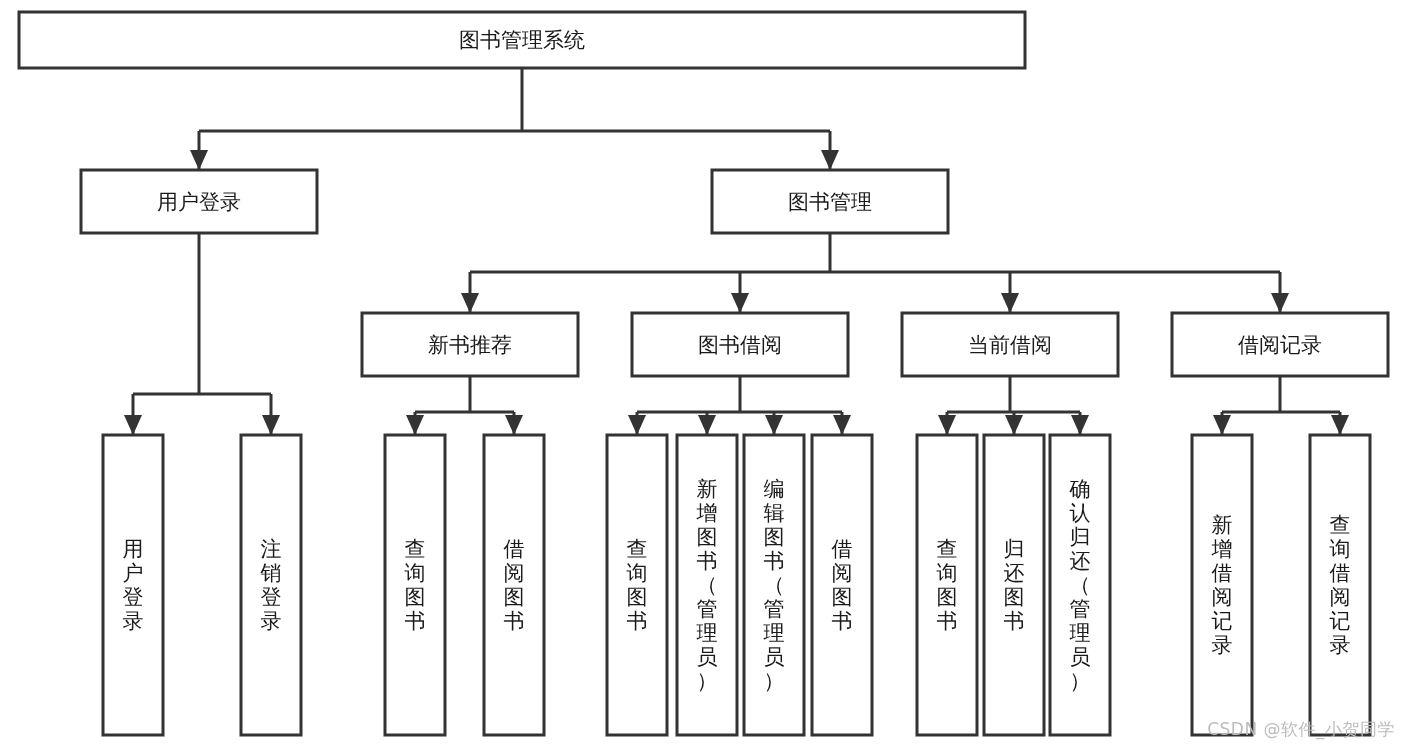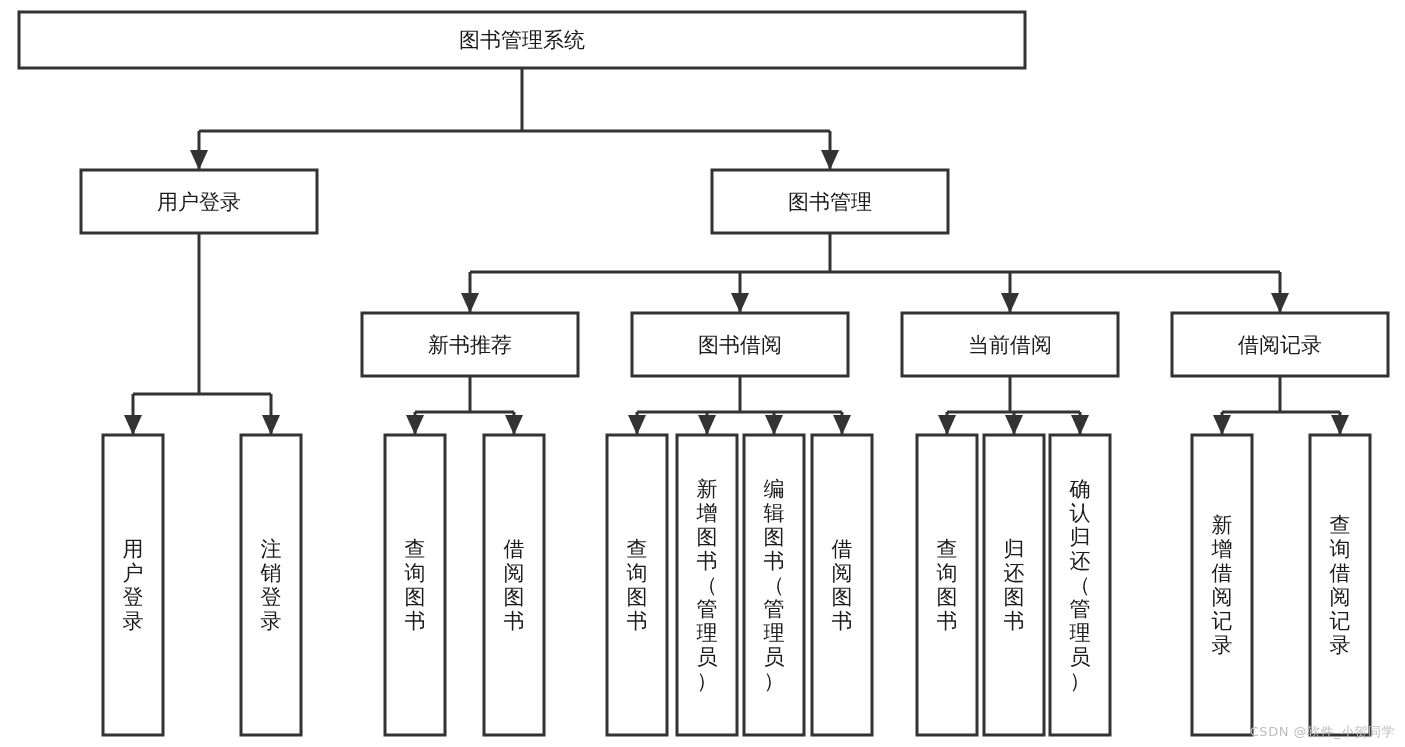--- a/index.html
+++ b/index.html
@@ -53,21 +53,21 @@
     fill: #1a1a1a;
     font-family: "DejaVu Sans", "Liberation Sans", sans-serif;
     font-size: 21px;
     text-anchor: middle;
   }
   .watermark {
     position: absolute;
     right: 10px;
     bottom: 6px;
     font-family: "DejaVu Sans", "Liberation Sans", sans-serif;
-    font-size: 13px;
+    font-size: 17px;
     color: #bdbdbd;
     white-space: nowrap;
     letter-spacing: 0.5px;
     user-select: none;
   }
 </style>
 </head>
 <body>
 
 <div id="diagram-root">

